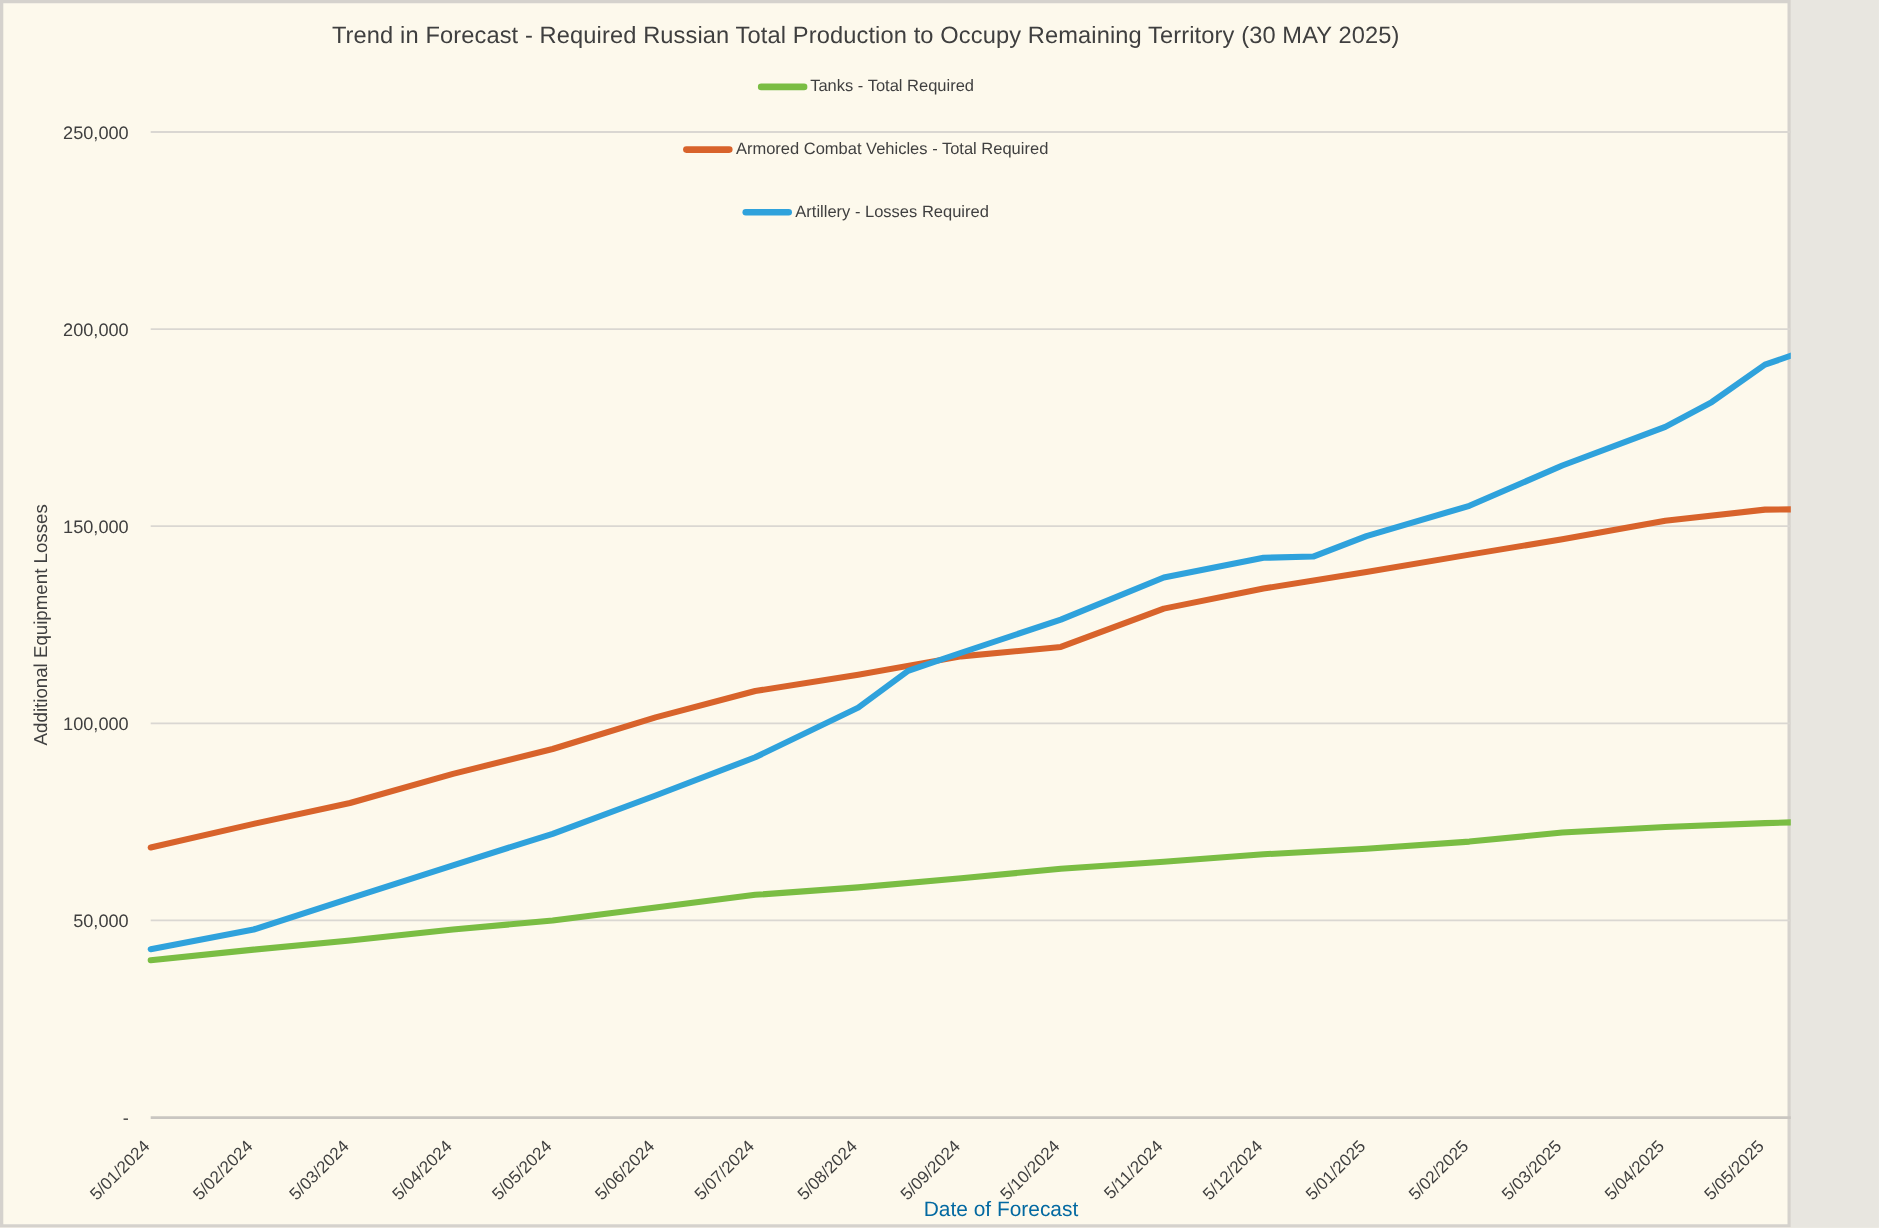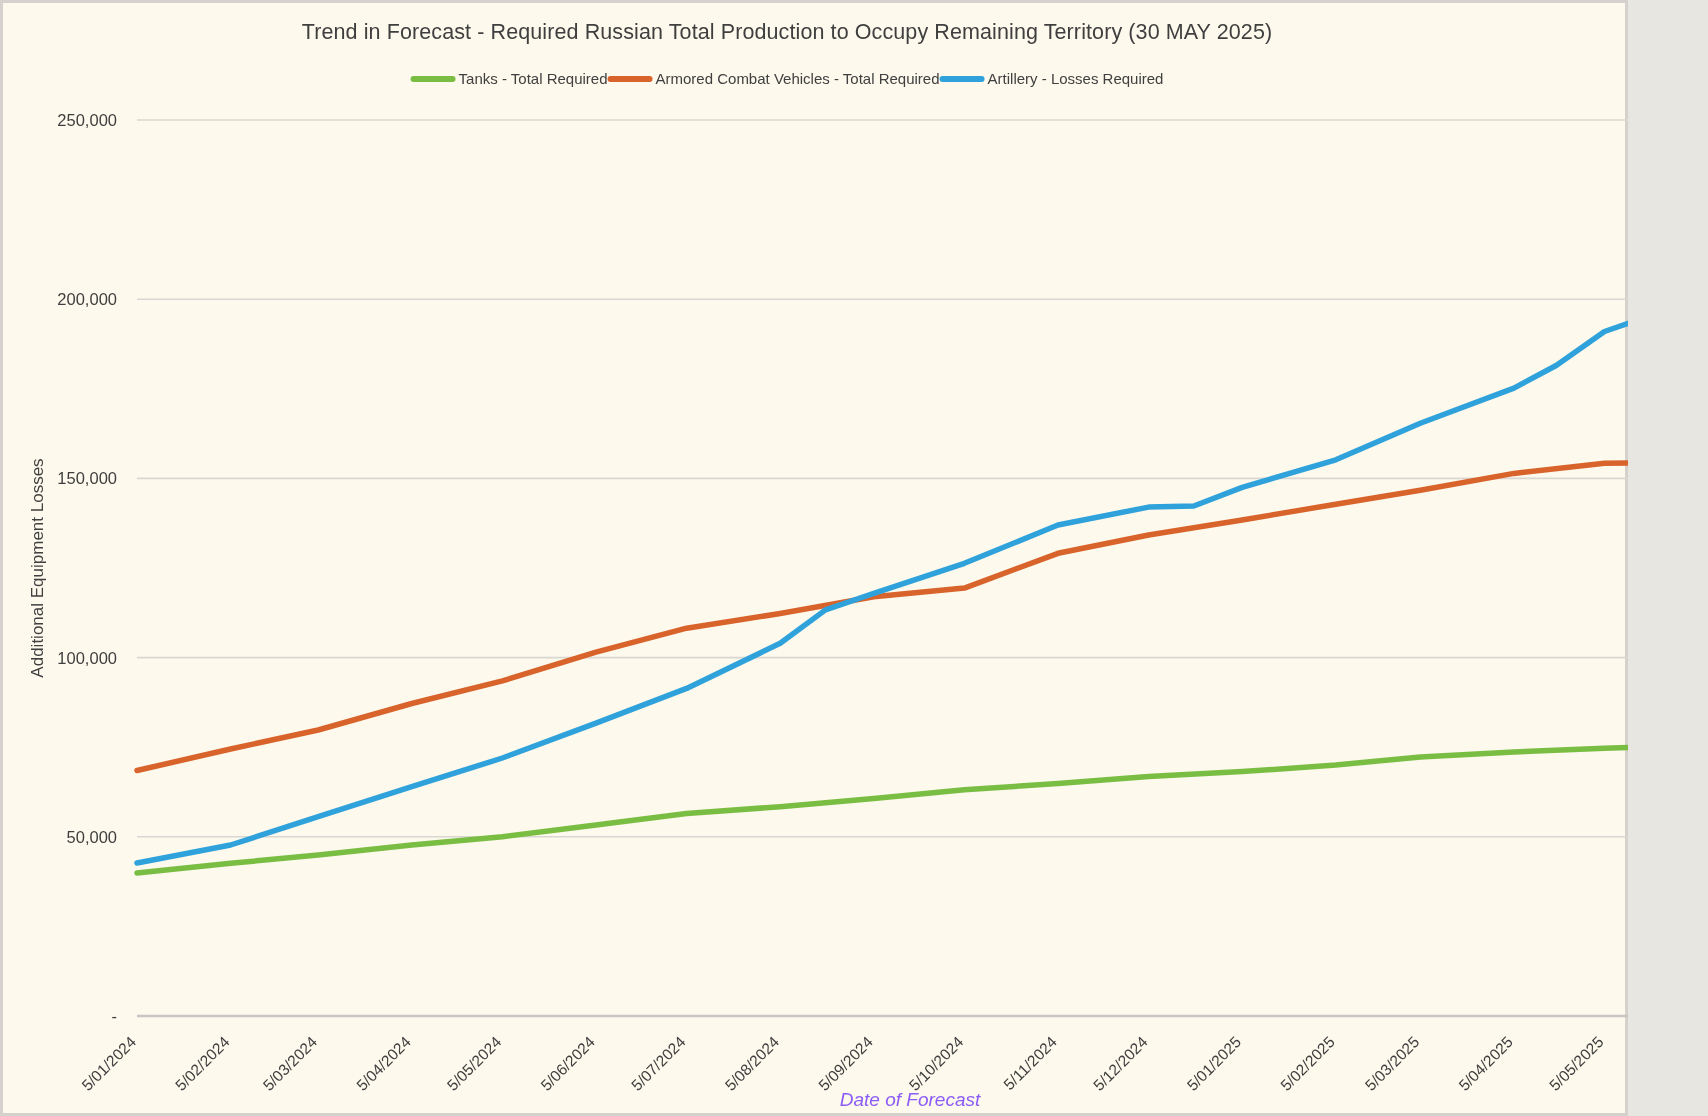--- a/index.html
+++ b/index.html
@@ -11,33 +11,33 @@
     font-family:"Liberation Sans", sans-serif;
     color:#3F3F3F;
     overflow:hidden;
   }
   #chart-title{
     position:absolute; top:20px; left:787px; transform:translateX(-50%);
     font-size:21.5px; letter-spacing:0.1px; white-space:nowrap; color:#3F3F3F;
   }
   #legend{
     position:absolute; top:70px; left:787px; transform:translateX(-50%);
-    display:flex; align-items:center; white-space:nowrap;
+    display:flex; align-items:center; gap:40px; white-space:nowrap;flex-direction:column;
   }
   .legend-item{display:flex; align-items:center;}
   .legend-swatch{width:45px; height:6px; border-radius:3px; margin-right:3px; flex:0 0 auto;}
   .legend-label{font-size:15px; color:#404040;}
   #y-axis-title{
     position:absolute; top:568px; left:38px;
     transform:translate(-50%,-50%) rotate(-90deg);
     font-size:17px; color:#404040; white-space:nowrap;
   }
   #x-axis-title{
     position:absolute; top:1089px; left:910px; transform:translateX(-50%);
-    font-size:19px; color:#8b5cf6; white-space:nowrap;font-style:italic;
+    font-size:19px; color:#0369a1; white-space:nowrap;
   }
   svg{position:absolute; inset:0;}
   text{font-family:"Liberation Sans", sans-serif;}
 </style>
 </head>
 <body>
 
 <div id="chart">
 
   <div id="chart-title">Trend in Forecast - Required Russian Total Production to Occupy Remaining Territory (30 MAY 2025)</div>

